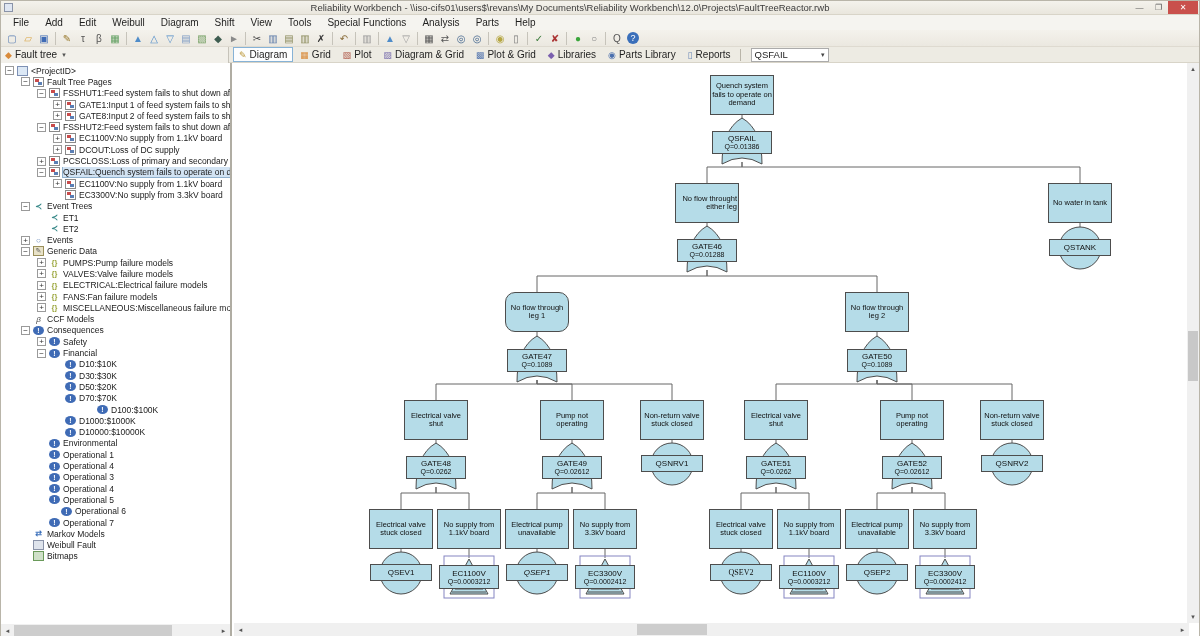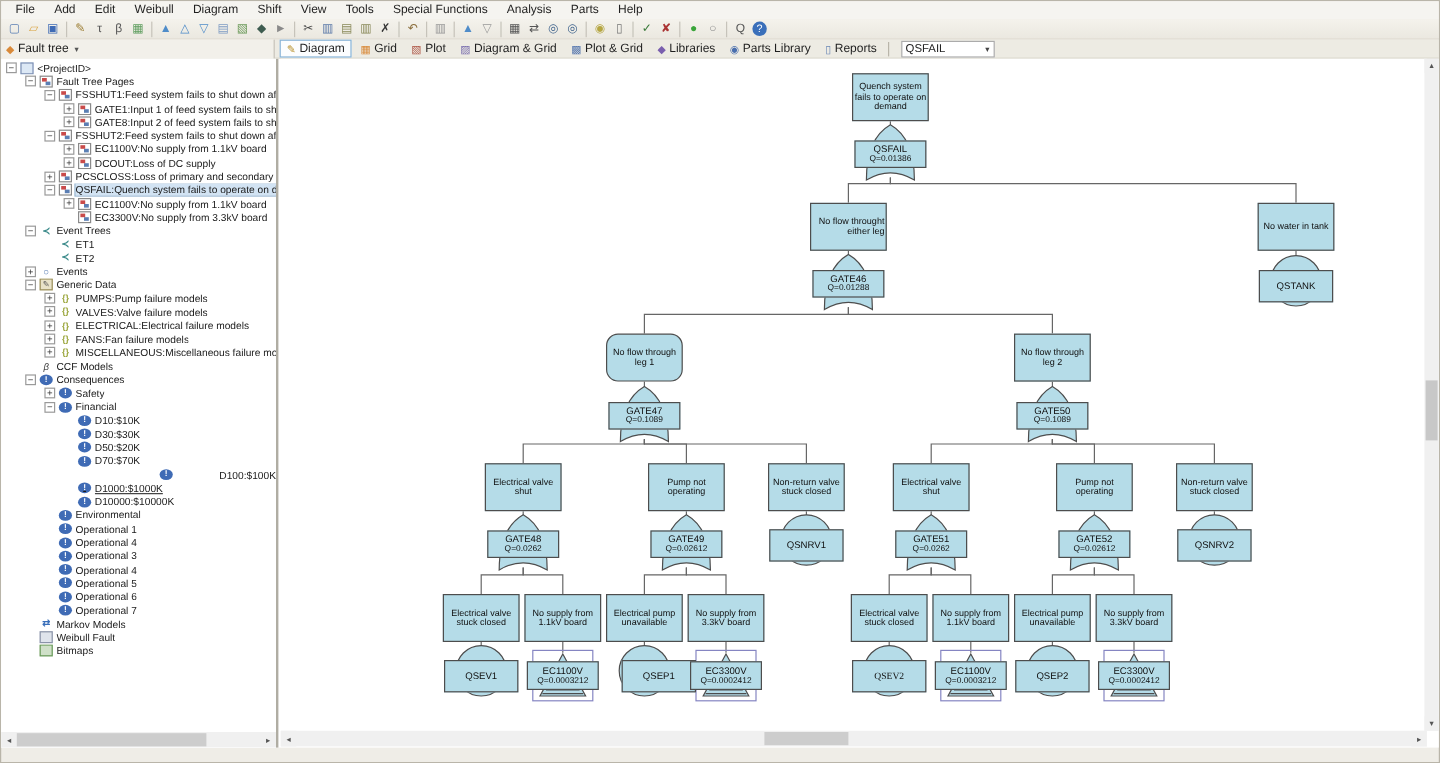--- a/index.html
+++ b/index.html
@@ -94,27 +94,36 @@
 
   
   .diagram { position:absolute; left:233px; top:0; width:955px; height:560px; background:#fff;
     overflow:hidden; }
   .edges-svg { position:absolute; left:0; top:0; }
   .dnode { position:absolute; background:#b5dce8; border:1px solid #4d4d4d; color:#101010;
     display:flex; align-items:center; justify-content:center; text-align:center; }
   .dnode.desc { width:64px; height:40px; font-size:7.5px; line-height:8.5px; padding:1px; }
   .dnode.glabel { width:60px; font-size:8px; line-height:9px; flex-direction:column; }
   .dnode.glabel .q { font-size:7px; line-height:8px; }
-  .dnode.blabel { width:62px; height:27px; font-size:8px; }
+  .dnode.blabel { width:62px; height:17px; font-size:8px; }
 </style>
 </head>
 <body>
 
 <div class="app">
 
+  <div class="titlebar">
+    <div class="app-icon"></div>
+    <div class="title-text">Reliability Workbench - \\iso-cifs01\users$\revans\My Documents\Reliability Workbench\12.0\Projects\FaultTreeReactor.rwb</div>
+    <div class="winbtns">
+      <div class="winbtn">—</div>
+      <div class="winbtn">❐</div>
+      <div class="winbtn close">✕</div>
+    </div>
+  </div>
 
   <div class="menubar">
       <div class="menu-item">File</div>
       <div class="menu-item">Add</div>
       <div class="menu-item">Edit</div>
       <div class="menu-item">Weibull</div>
       <div class="menu-item">Diagram</div>
       <div class="menu-item">Shift</div>
       <div class="menu-item">View</div>
       <div class="menu-item">Tools</div>
@@ -367,26 +376,26 @@
           <div class="trow" style="padding-left: 52px;">
             <div class="nexp"></div>
             <div class="ticon-t ic-conseq">!</div>
             <span class="tlabel">D50:$20K</span>
           </div>
           <div class="trow" style="padding-left: 52px;">
             <div class="nexp"></div>
             <div class="ticon-t ic-conseq">!</div>
             <span class="tlabel">D70:$70K</span>
           </div>
-          <div class="trow" style="padding-left: 84px; justify-content: space-between;">
+          <div class="trow" style="padding-left: 84px;">
             <div class="nexp"></div>
             <div class="ticon-t ic-conseq">!</div>
             <span class="tlabel">D100:$100K</span>
           </div>
-          <div class="trow" style="padding-left: 52px; text-decoration: underline;">
+          <div class="trow" style="padding-left: 52px;">
             <div class="nexp"></div>
             <div class="ticon-t ic-conseq">!</div>
             <span class="tlabel">D1000:$1000K</span>
           </div>
           <div class="trow" style="padding-left: 52px;">
             <div class="nexp"></div>
             <div class="ticon-t ic-conseq">!</div>
             <span class="tlabel">D10000:$10000K</span>
           </div>
           <div class="trow" style="padding-left: 36px;">
@@ -412,21 +421,21 @@
           <div class="trow" style="padding-left: 36px;">
             <div class="nexp"></div>
             <div class="ticon-t ic-conseq">!</div>
             <span class="tlabel">Operational 4</span>
           </div>
           <div class="trow" style="padding-left: 36px;">
             <div class="nexp"></div>
             <div class="ticon-t ic-conseq">!</div>
             <span class="tlabel">Operational 5</span>
           </div>
-          <div class="trow" style="padding-left: 36px;">
+          <div class="trow" style="padding-left: 48px;">
             <div class="nexp"></div>
             <div class="ticon-t ic-conseq">!</div>
             <span class="tlabel">Operational 6</span>
           </div>
           <div class="trow" style="padding-left: 36px;">
             <div class="nexp"></div>
             <div class="ticon-t ic-conseq">!</div>
             <span class="tlabel">Operational 7</span>
           </div>
           <div class="trow" style="padding-left: 20px;">
@@ -571,21 +580,21 @@
         <div class="dnode desc" style="left: 339px; top: 446px;">No supply from 3.3kV board</div>
         <div class="dnode desc" style="left: 475px; top: 446px;">Electrical valve stuck closed</div>
         <div class="dnode desc" style="left: 543px; top: 446px;">No supply from 1.1kV board</div>
         <div class="dnode desc" style="left: 611px; top: 446px;">Electrical pump unavailable</div>
         <div class="dnode desc" style="left: 679px; top: 446px;">No supply from 3.3kV board</div>
         <div class="dnode blabel" style="left: 136px; top: 501px;">QSEV1</div>
         <div class="dnode glabel" style="left: 205px; top: 502px; height: 24px;">
           <span>EC1100V</span>
           <span class="q">Q=0.0003212</span>
         </div>
-        <div class="dnode blabel" style="left: 284px; top: 501px;">QSEP1</div>
+        <div class="dnode blabel" style="left: 272px; top: 501px; font-style: italic;">QSEP1</div>
         <div class="dnode glabel" style="left: 341px; top: 502px; height: 24px;">
           <span>EC3300V</span>
           <span class="q">Q=0.0002412</span>
         </div>
         <div class="dnode blabel" style="left: 476px; top: 501px; font-family: Liberation Serif, serif;">QSEV2</div>
         <div class="dnode glabel" style="left: 545px; top: 502px; height: 24px;">
           <span>EC1100V</span>
           <span class="q">Q=0.0003212</span>
         </div>
         <div class="dnode blabel" style="left: 612px; top: 501px;">QSEP2</div>

